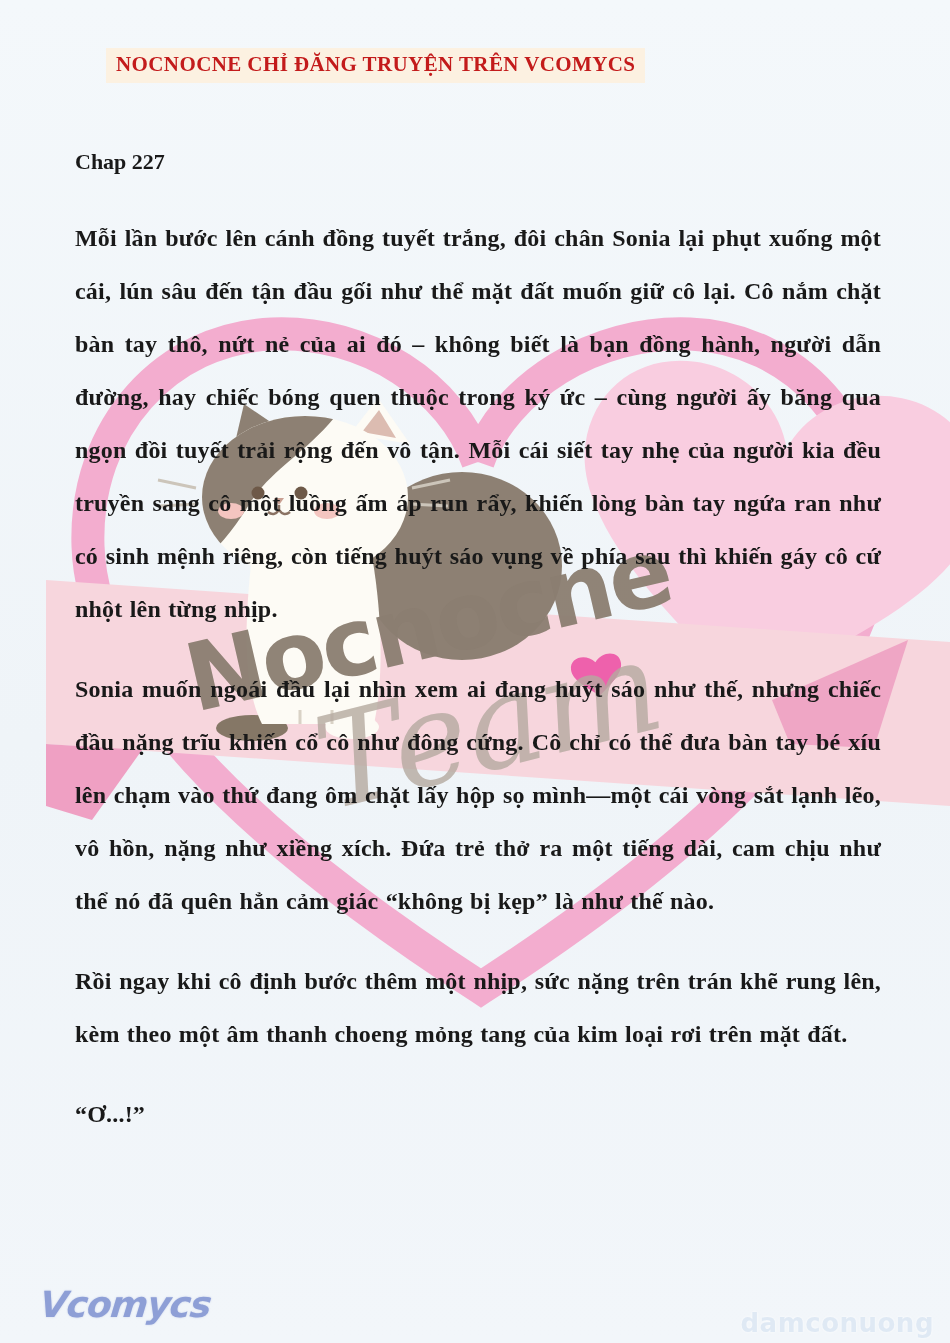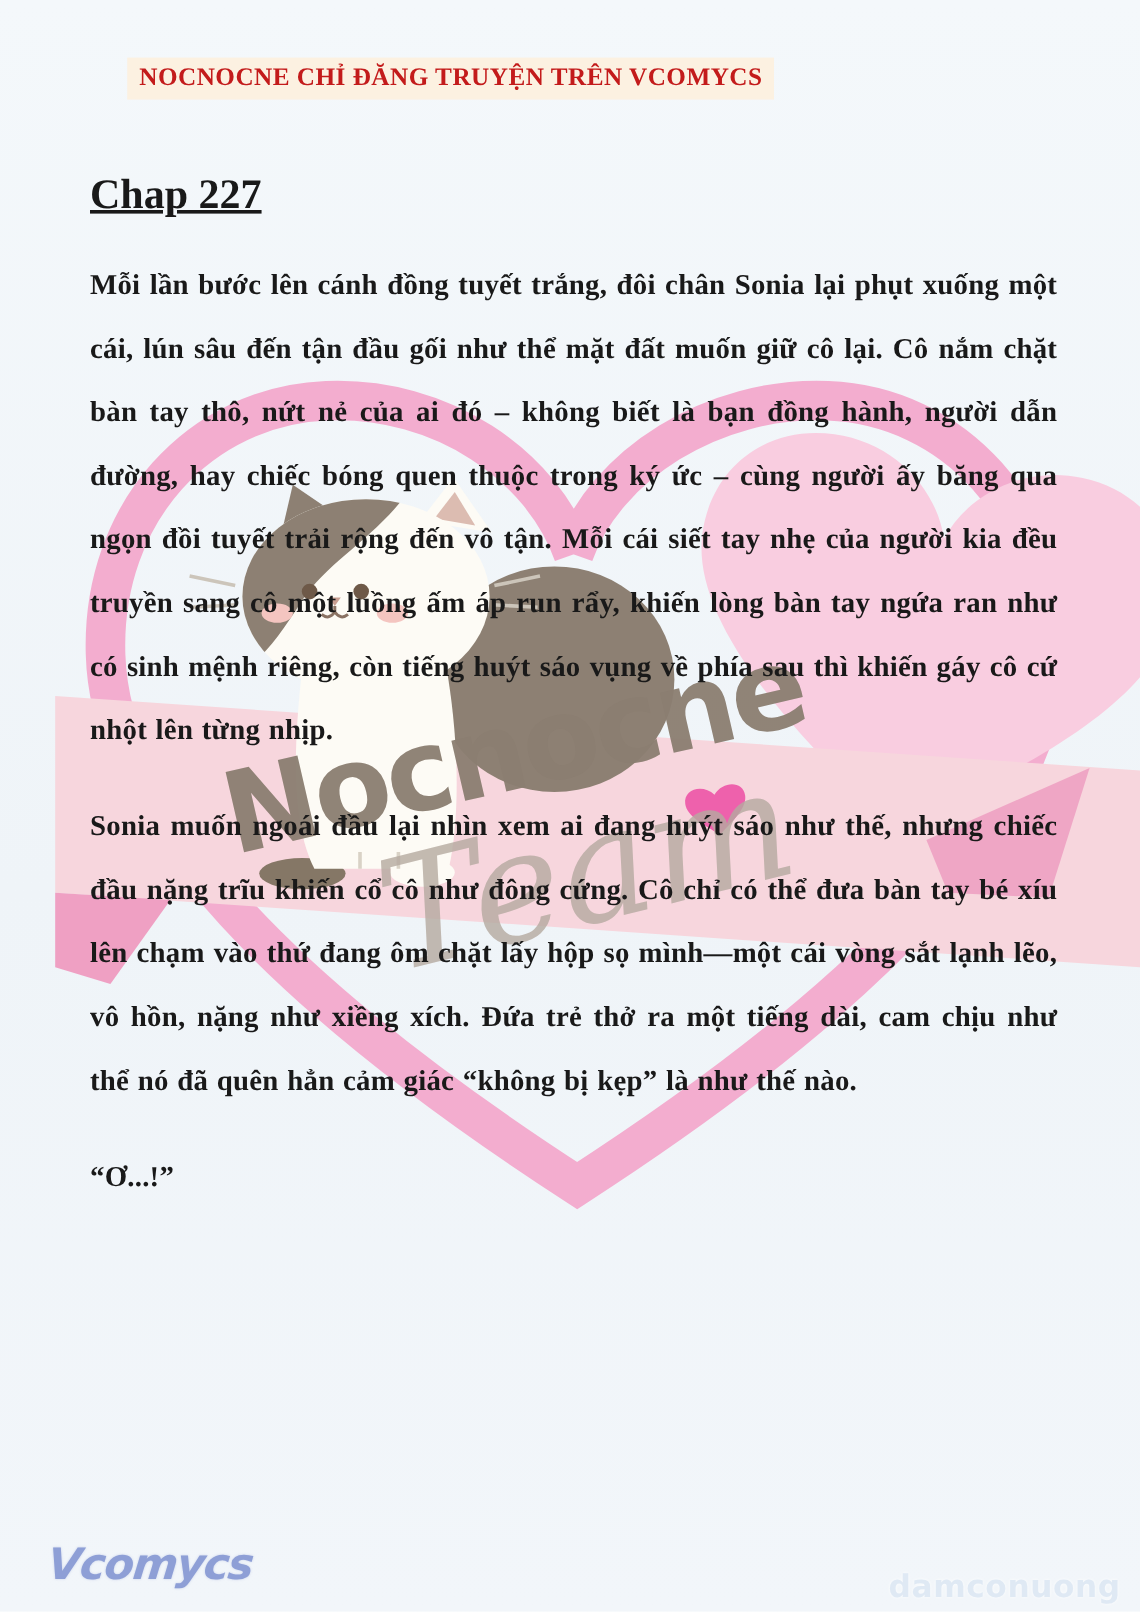--- a/index.html
+++ b/index.html
@@ -25,21 +25,21 @@
     font-family:"Liberation Serif",serif;
     text-align:right;
   }
 
   
   .content{
     position:absolute;left:75px;top:141px;width:806px;z-index:2;
     color:#191919;
   }
   .content h1{
-    margin:0 0 30px 0;font-size:35px;line-height:41px;font-weight:bold;text-decoration:underline;
+    margin:0 0 30px 0;font-size:22px;line-height:41px;font-weight:bold;
   }
   .content p{
     margin:0 0 27px 0;font-size:24px;line-height:53px;font-weight:bold;
     text-align:justify;letter-spacing:.2px;word-spacing:1px;
   }
   .content p.last{ text-align:left; }
 
   
   .vcomycs-logo{
     position:absolute;left:40px;top:1284px;z-index:2;
@@ -106,19 +106,20 @@
   </svg>
 
   <div class="header-banner">
     <span>NOCNOCNE CHỈ ĐĂNG TRUYỆN TRÊN VCOMYCS</span>
   </div>
 
   <main class="content">
     <h1>Chap 227</h1>
     <p>Mỗi lần bước lên cánh đồng tuyết trắng, đôi chân Sonia lại phụt xuống một cái, lún sâu đến tận đầu gối như thể mặt đất muốn giữ cô lại. Cô nắm chặt bàn tay thô, nứt nẻ của ai đó – không biết là bạn đồng hành, người dẫn đường, hay chiếc bóng quen thuộc trong ký ức – cùng người ấy băng qua ngọn đồi tuyết trải rộng đến vô tận. Mỗi cái siết tay nhẹ của người kia đều truyền sang cô một luồng ấm áp run rẩy, khiến lòng bàn tay ngứa ran như có sinh mệnh riêng, còn tiếng huýt sáo vụng về phía sau thì khiến gáy cô cứ nhột lên từng nhịp.</p>
     <p>Sonia muốn ngoái đầu lại nhìn xem ai đang huýt sáo như thế, nhưng chiếc đầu nặng trĩu khiến cổ cô như đông cứng. Cô chỉ có thể đưa bàn tay bé xíu lên chạm vào thứ đang ôm chặt lấy hộp sọ mình—một cái vòng sắt lạnh lẽo, vô hồn, nặng như xiềng xích. Đứa trẻ thở ra một tiếng dài, cam chịu như thể nó đã quên hẳn cảm giác “không bị kẹp” là như thế nào.</p>
+    <p>Rồi ngay khi cô định bước thêm một nhịp, sức nặng trên trán khẽ rung lên, kèm theo một âm thanh choeng mỏng tang của kim loại rơi trên mặt đất.</p>
     <p class="last">“Ơ...!”</p>
   </main>
 
   <div class="vcomycs-logo">Vcomycs</div>
   <div class="damconuong">damconuong</div>
 
 </div>
 
 </body></html>

